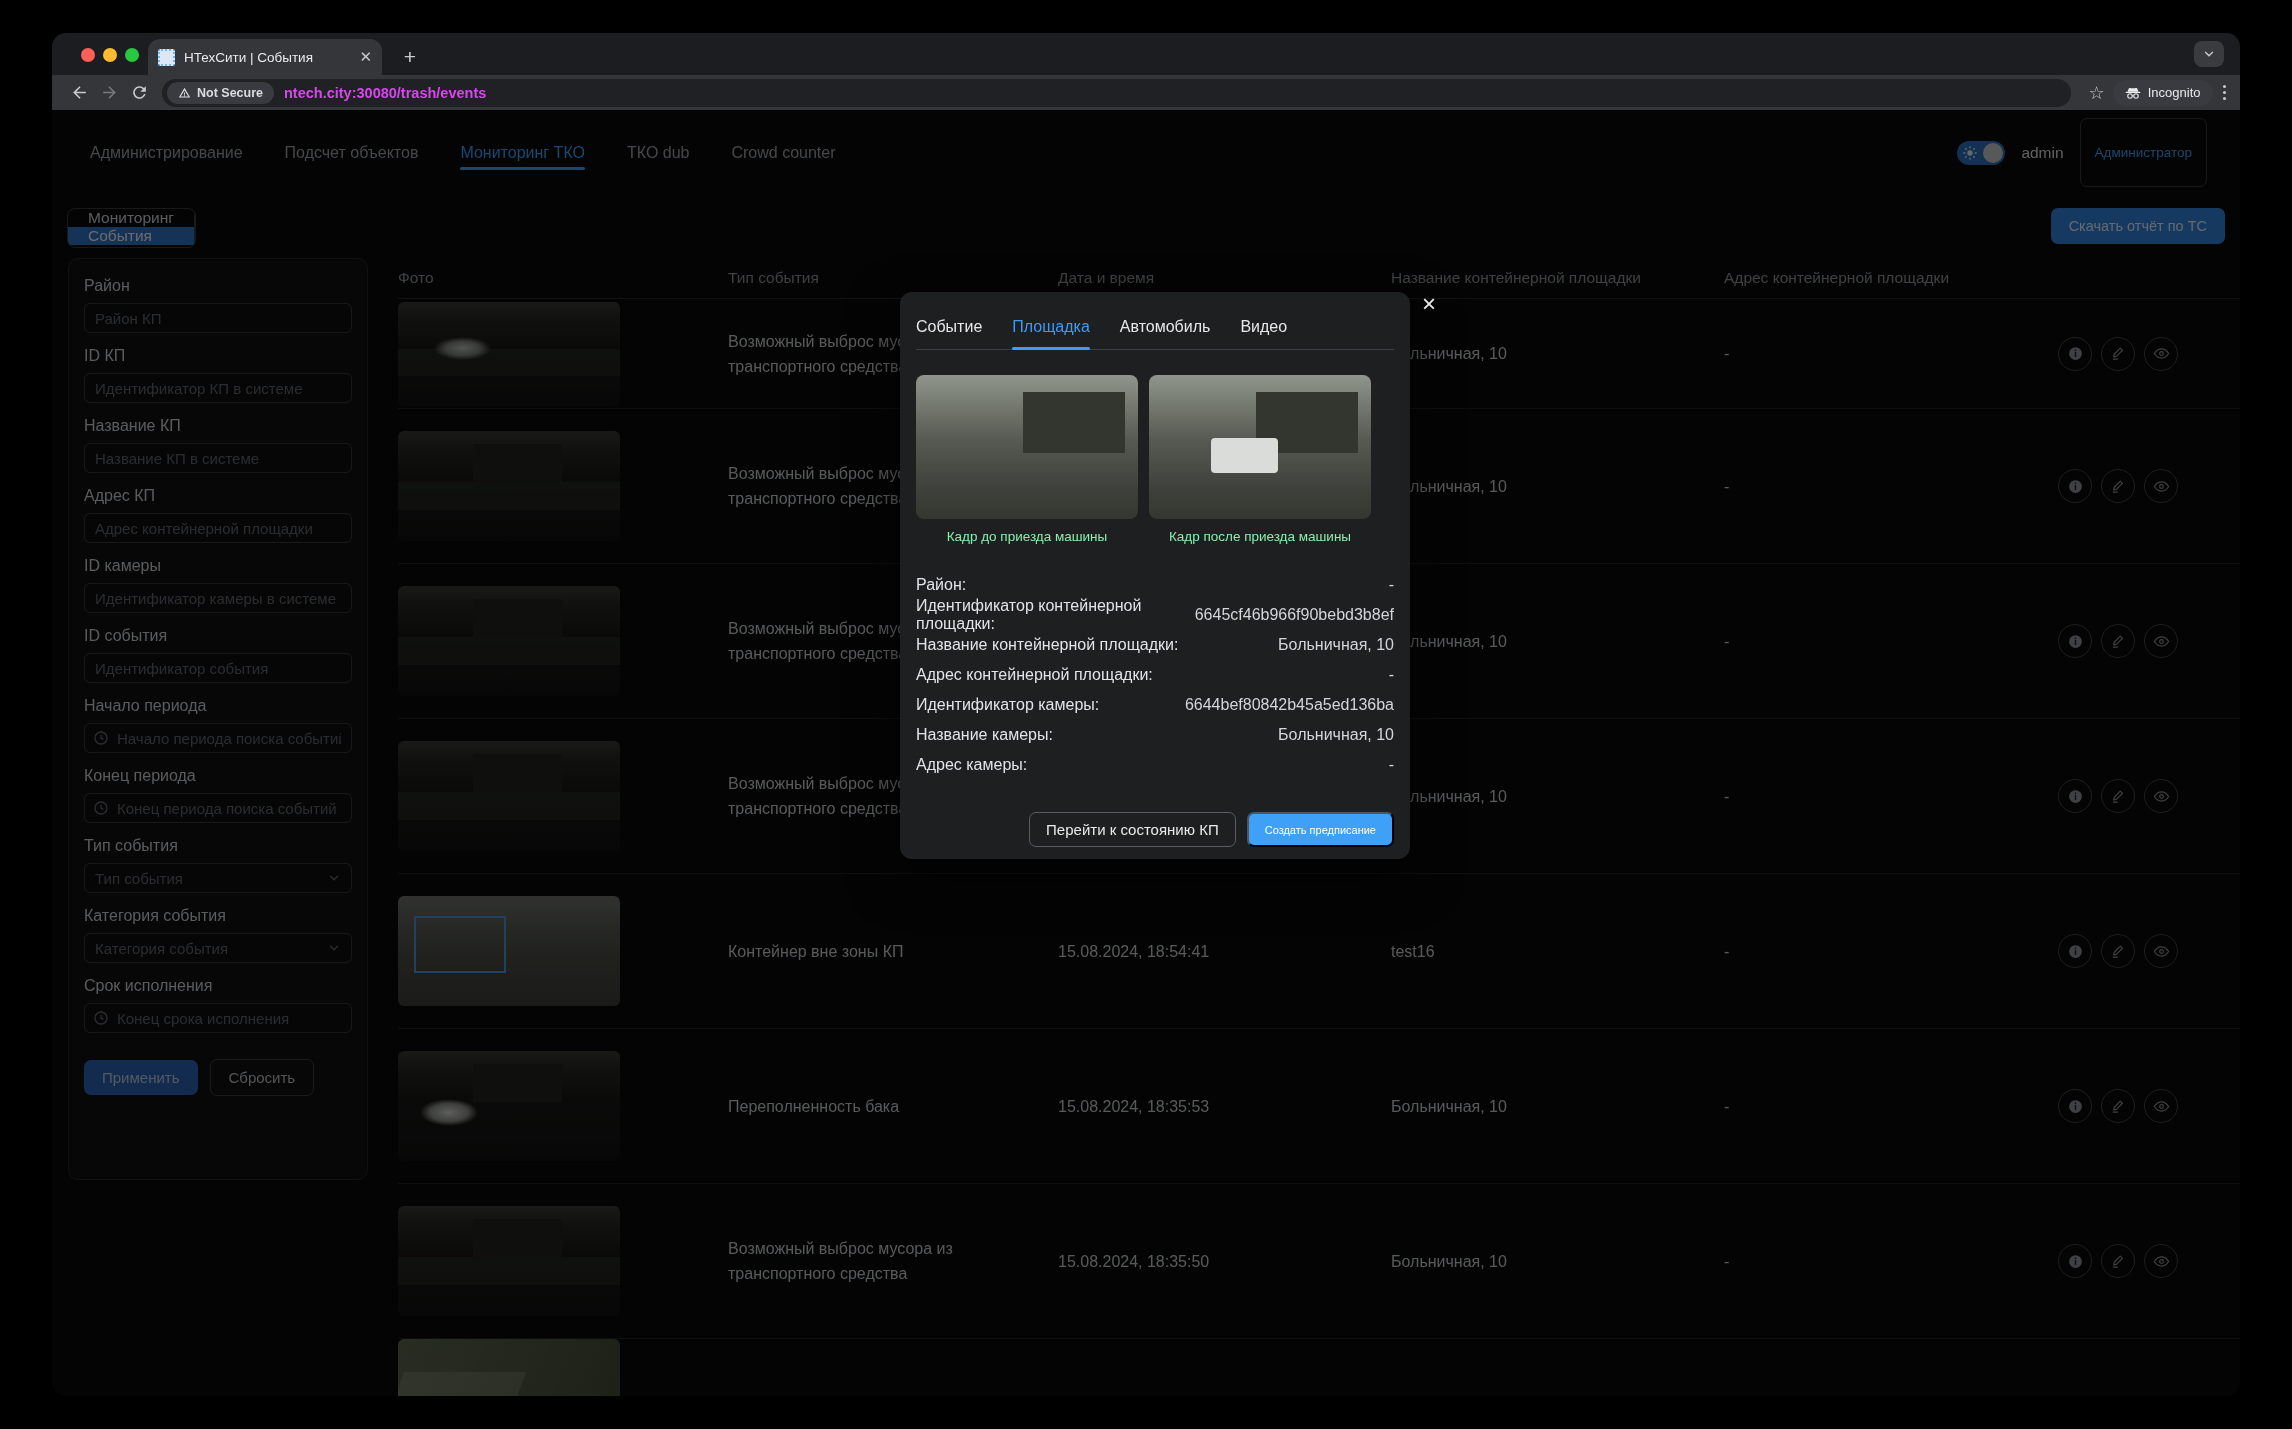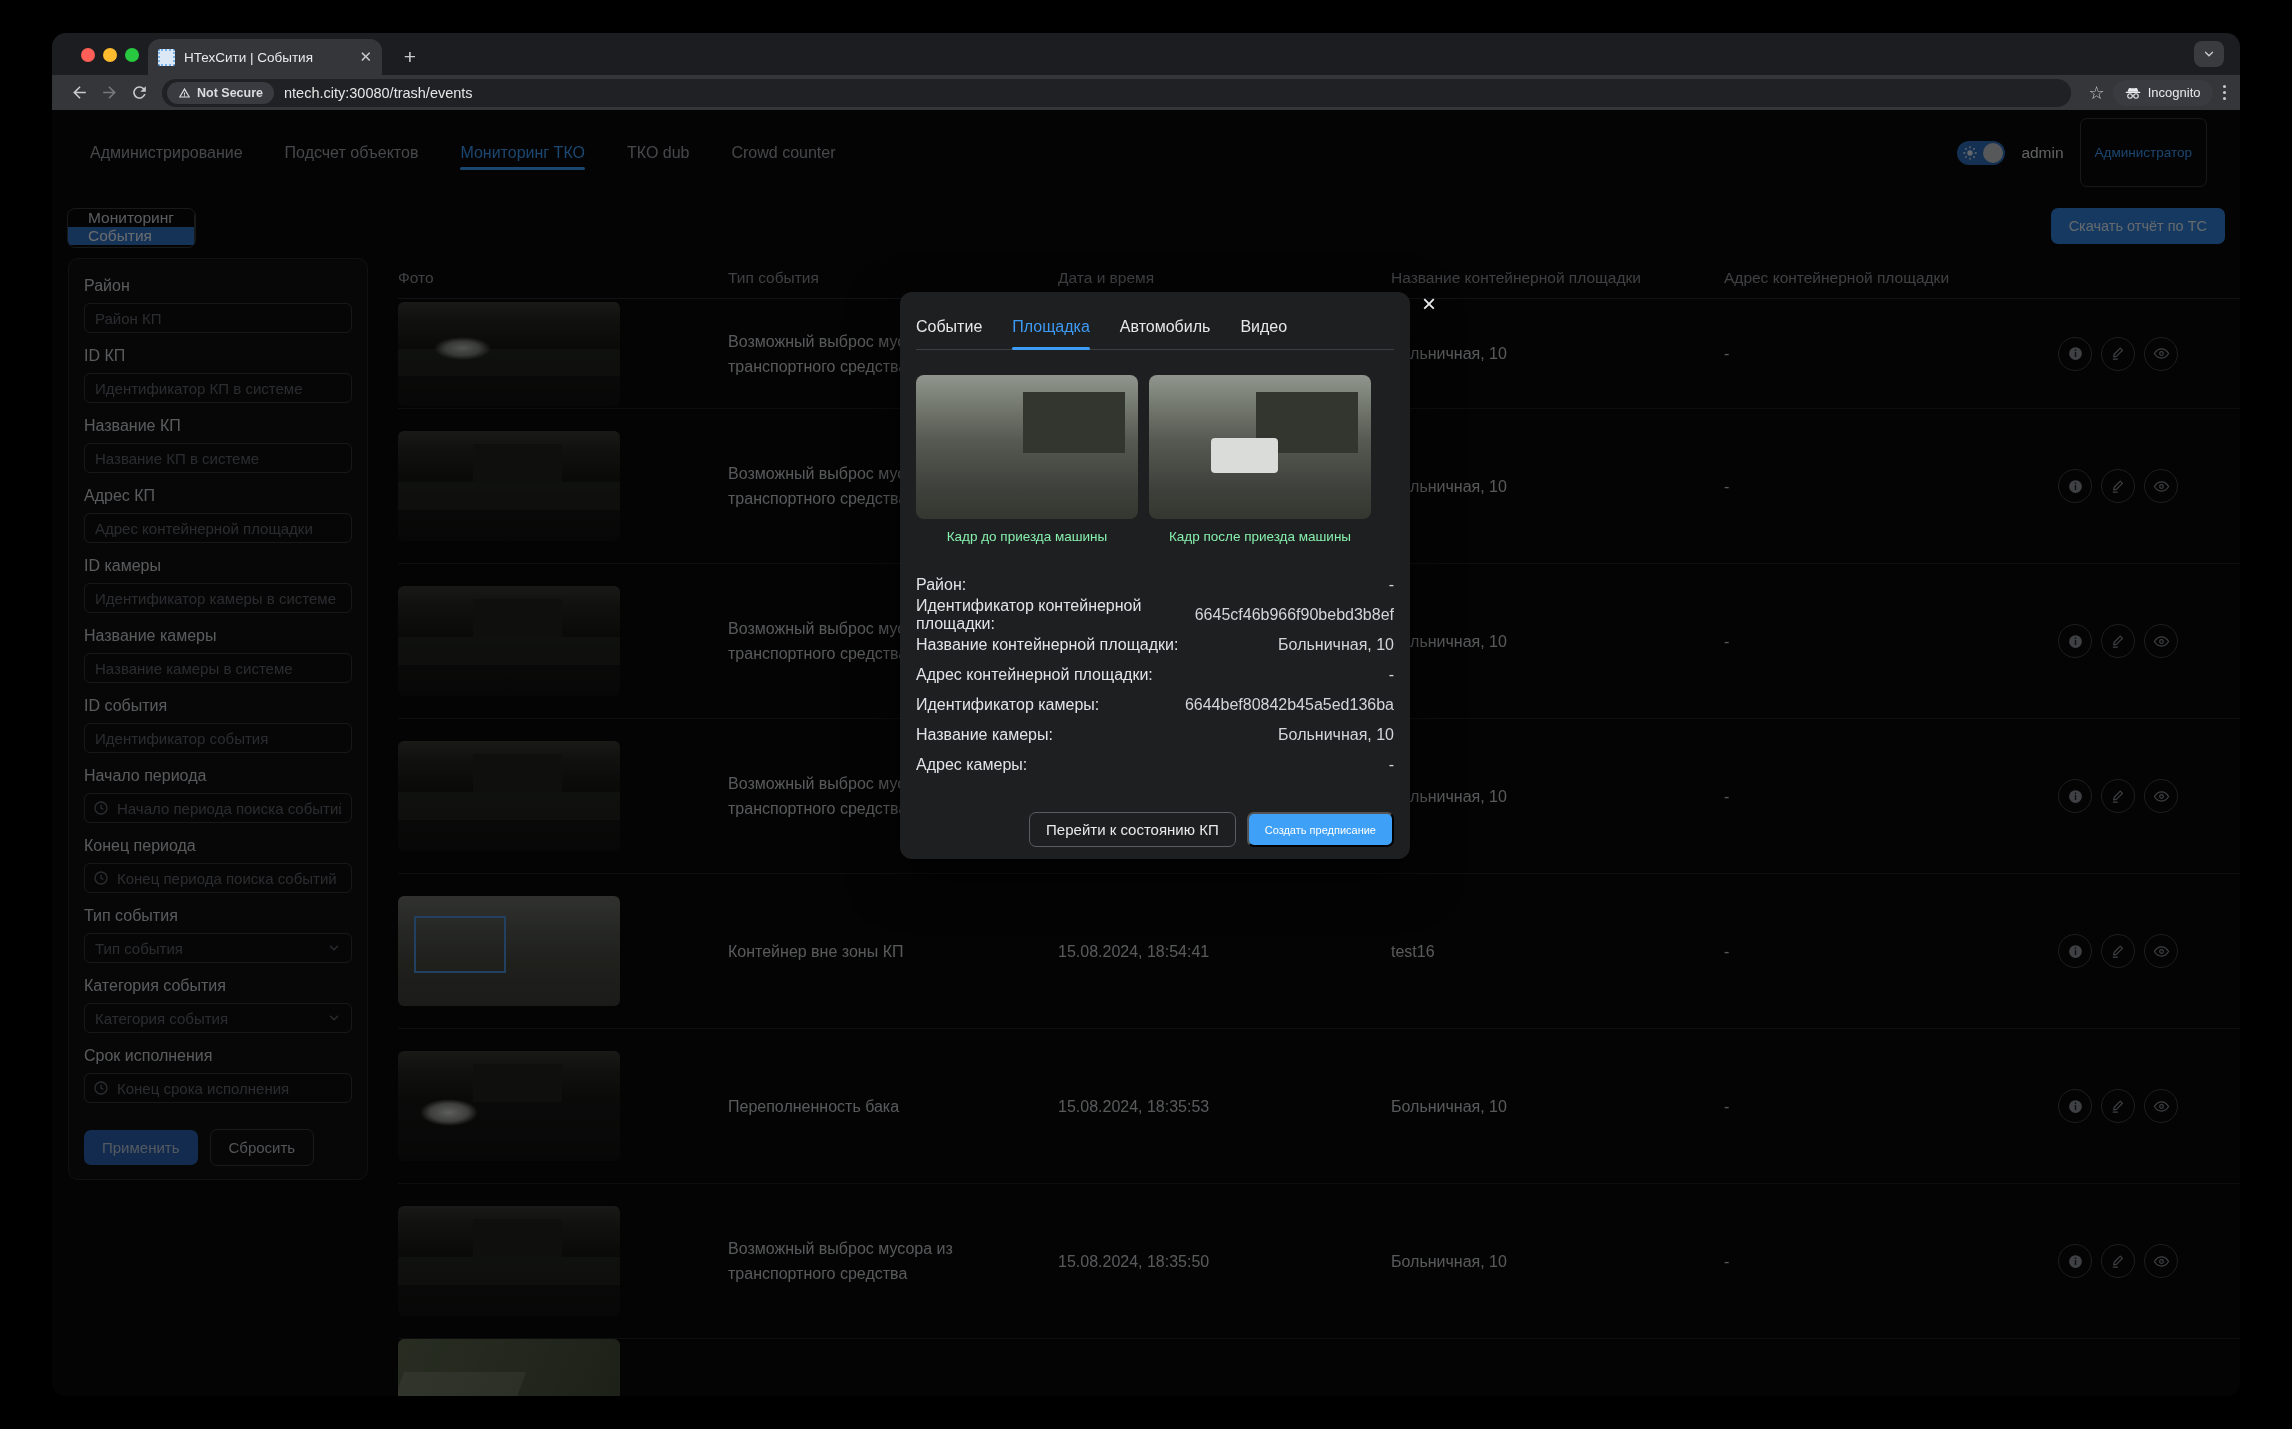--- a/index.html
+++ b/index.html
@@ -25,21 +25,21 @@
              display:flex; align-items:center; }
   .navbtn { width:30px; height:30px; display:flex; align-items:center; justify-content:center; flex:none; }
   .navbtn svg { width:19px; height:19px; }
   .back { margin-left:12px; } 
   .urlbar { height:28px; background:#202124; border-radius:14px; flex:1; margin:0 10px 0 8px;
             display:flex; align-items:center; padding:0 14px 0 5px; min-width:0; }
   .chip { height:22px; background:#3a3b40; border-radius:11px; display:flex; align-items:center;
           padding:0 11px; margin-right:10px; flex:none; }
   .chip svg { width:13px; height:13px; margin-right:6px; }
   .chip span { color:#dadce0; font-size:12.5px; font-weight:bold; }
-  .url { color:#e5e5e5; font-size:14.5px; }
+  .url { color:#d946ef; font-size:14.5px;font-weight:bold; }
   .star { color:#c7cacd; font-size:18px; margin:0 8px; flex:none; }
   .incognito-badge { height:26px; background:#3a3b40; border-radius:13px; display:flex; align-items:center;
                      padding:0 12px; flex:none; }
   .incognito-badge svg { width:16px; height:14px; margin-right:7px; }
   .incognito-badge span { color:#e8eaed; font-size:13px; }
   .dots { color:#c7cacd; font-size:17px; letter-spacing:0; margin:0 14px 0 10px; flex:none; line-height:5px; }
   .dots i { display:block; width:3.5px; height:3.5px; border-radius:50%; background:#c7cacd; margin:2.5px auto; }
 
   
   .app { position:absolute; left:0; top:77px; width:2188px; height:1286px; background:#0a0a0b; }
@@ -259,24 +259,20 @@
       <div class="f-group">
           <div class="f-label">Адрес КП</div>
         <div class="f-box"><input placeholder="Адрес контейнерной площадки" style=""></div>
         </div>
 
       <div class="f-group">
           <div class="f-label">ID камеры</div>
         <div class="f-box"><input placeholder="Идентификатор камеры в системе" style=""></div>
         </div>
 
-      <div class="f-group">
-          <div class="f-label">Название камеры</div>
-        <div class="f-box"><input placeholder="Название камеры в системе" style=""></div>
-        </div>
 
       <div class="f-group">
           <div class="f-label">ID события</div>
         <div class="f-box"><input placeholder="Идентификатор события" style=""></div>
         </div>
 
       <div class="f-group">
           <div class="f-label">Начало периода</div>
         <div class="f-box has-icon">
           <svg class="f-icon" viewBox="0 0 24 24">

